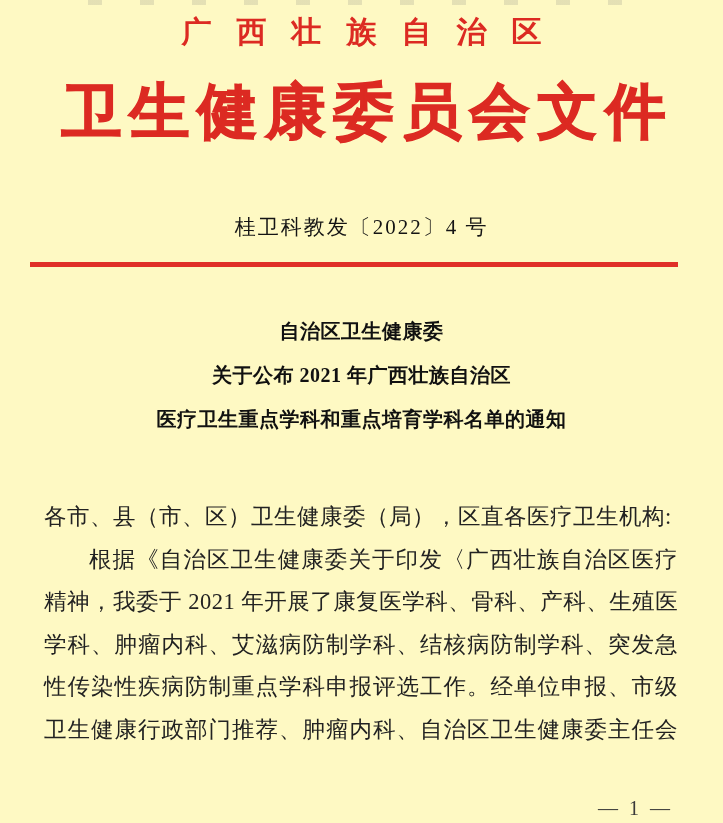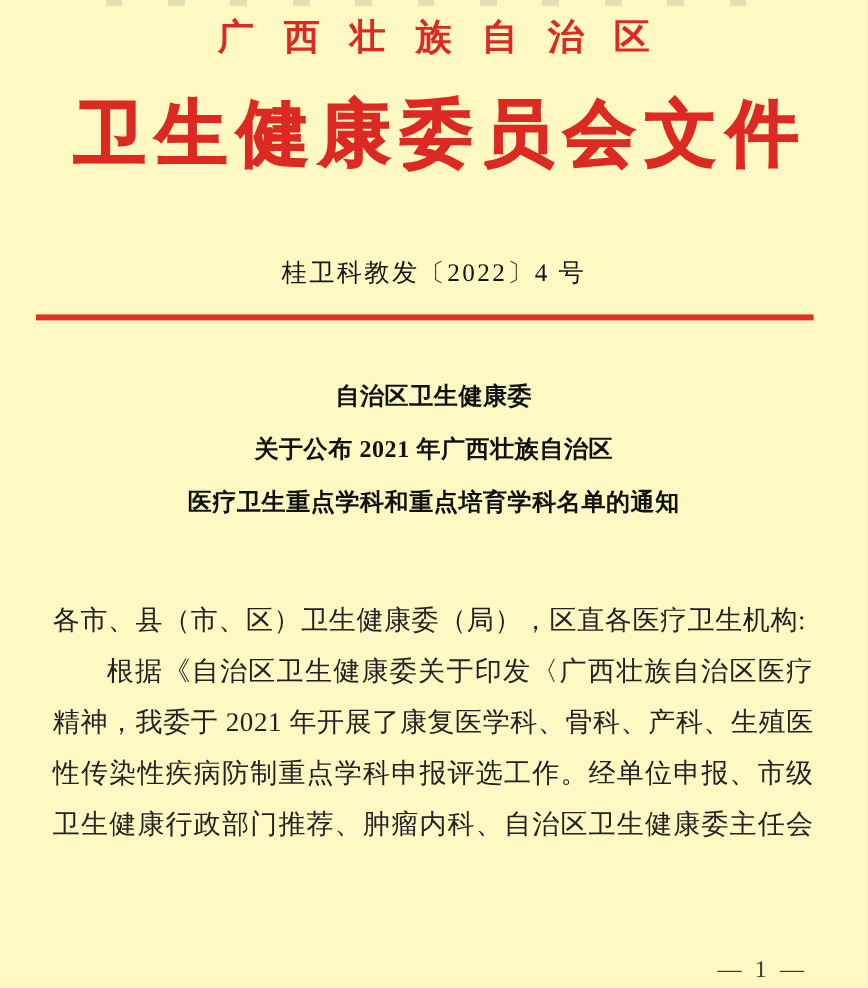--- a/index.html
+++ b/index.html
@@ -119,19 +119,20 @@
   <div class="title-block">
     <div>自治区卫生健康委</div>
     <div>关于公布 2021 年广西壮族自治区</div>
     <div>医疗卫生重点学科和重点培育学科名单的通知</div>
   </div>
 
   <div class="body-block">
     <div class="body-line salutation">各市、县（市、区）卫生健康委（局），区直各医疗卫生机构:</div>
     <div class="body-line indent2">根据《自治区卫生健康委关于印发〈广西壮族自治区医疗</div>
     <div class="body-line">精神，我委于 2021 年开展了康复医学科、骨科、产科、生殖医</div>
+    <div class="body-line">学科、肿瘤内科、艾滋病防制学科、结核病防制学科、突发急</div>
     <div class="body-line">性传染性疾病防制重点学科申报评选工作。经单位申报、市级</div>
     <div class="body-line">卫生健康行政部门推荐、肿瘤内科、自治区卫生健康委主任会</div>
   </div>
 
   <div class="page-number">— 1 —</div>
 
 </div>
 
 </body></html>

